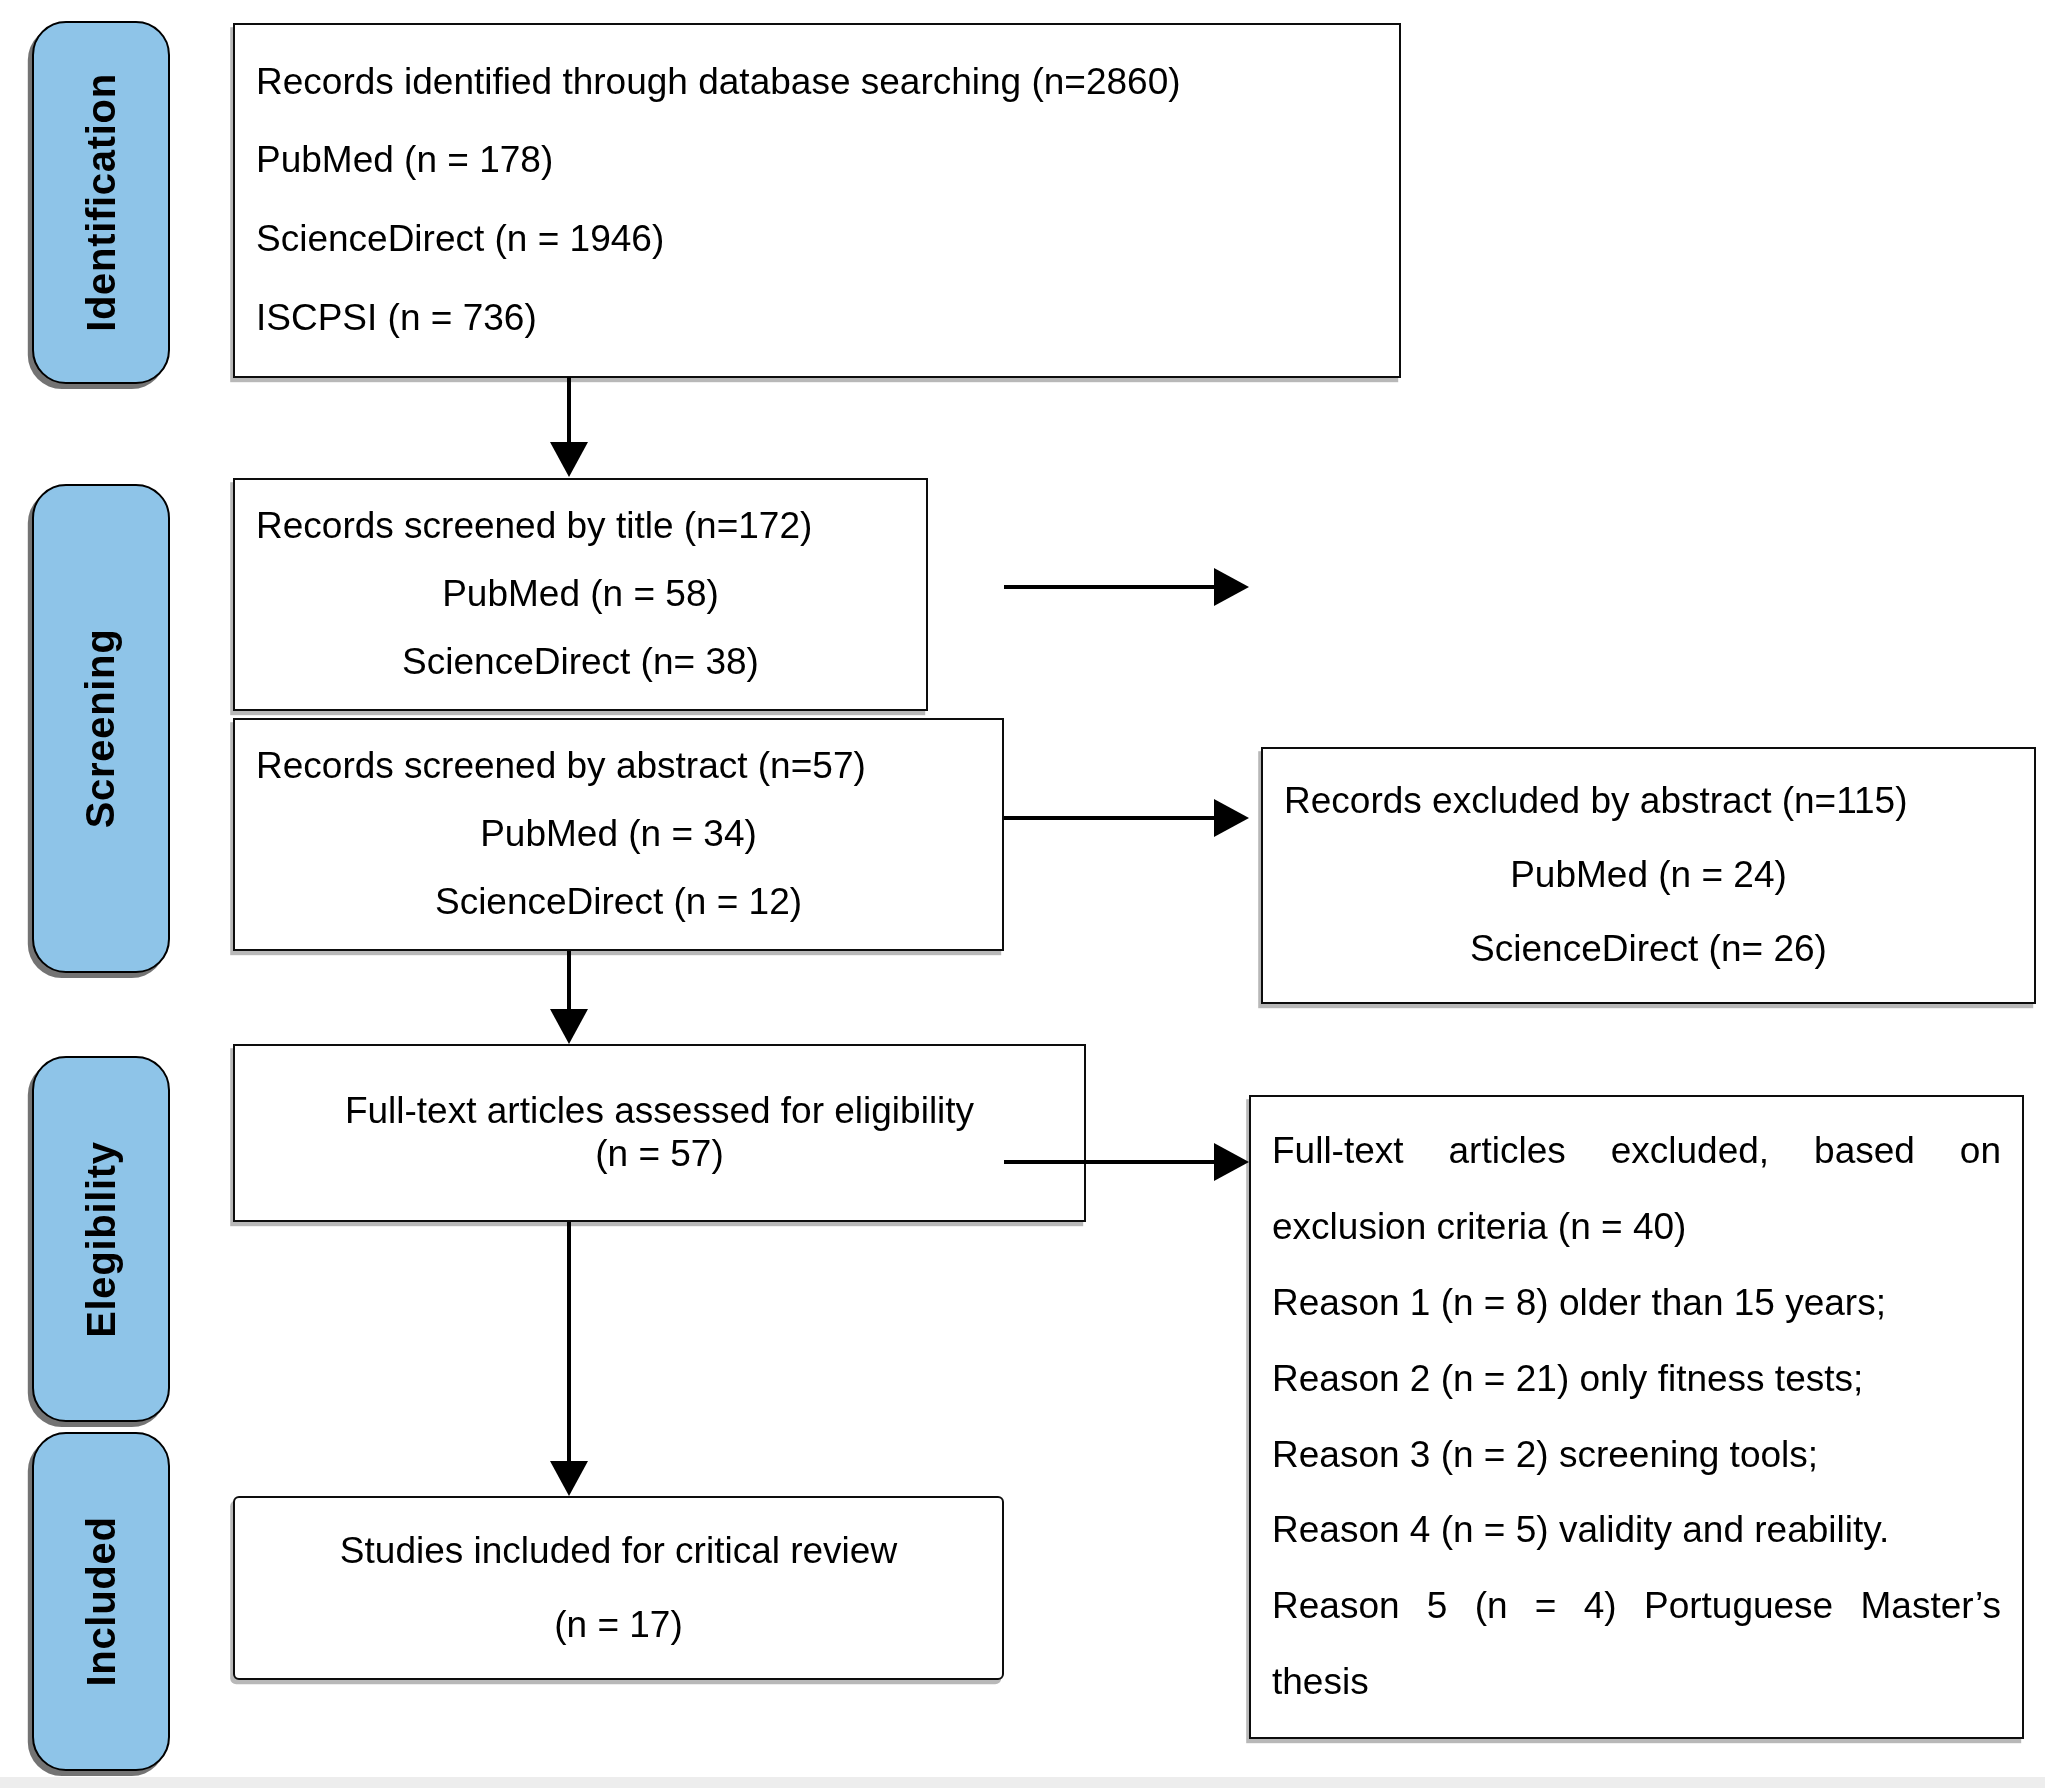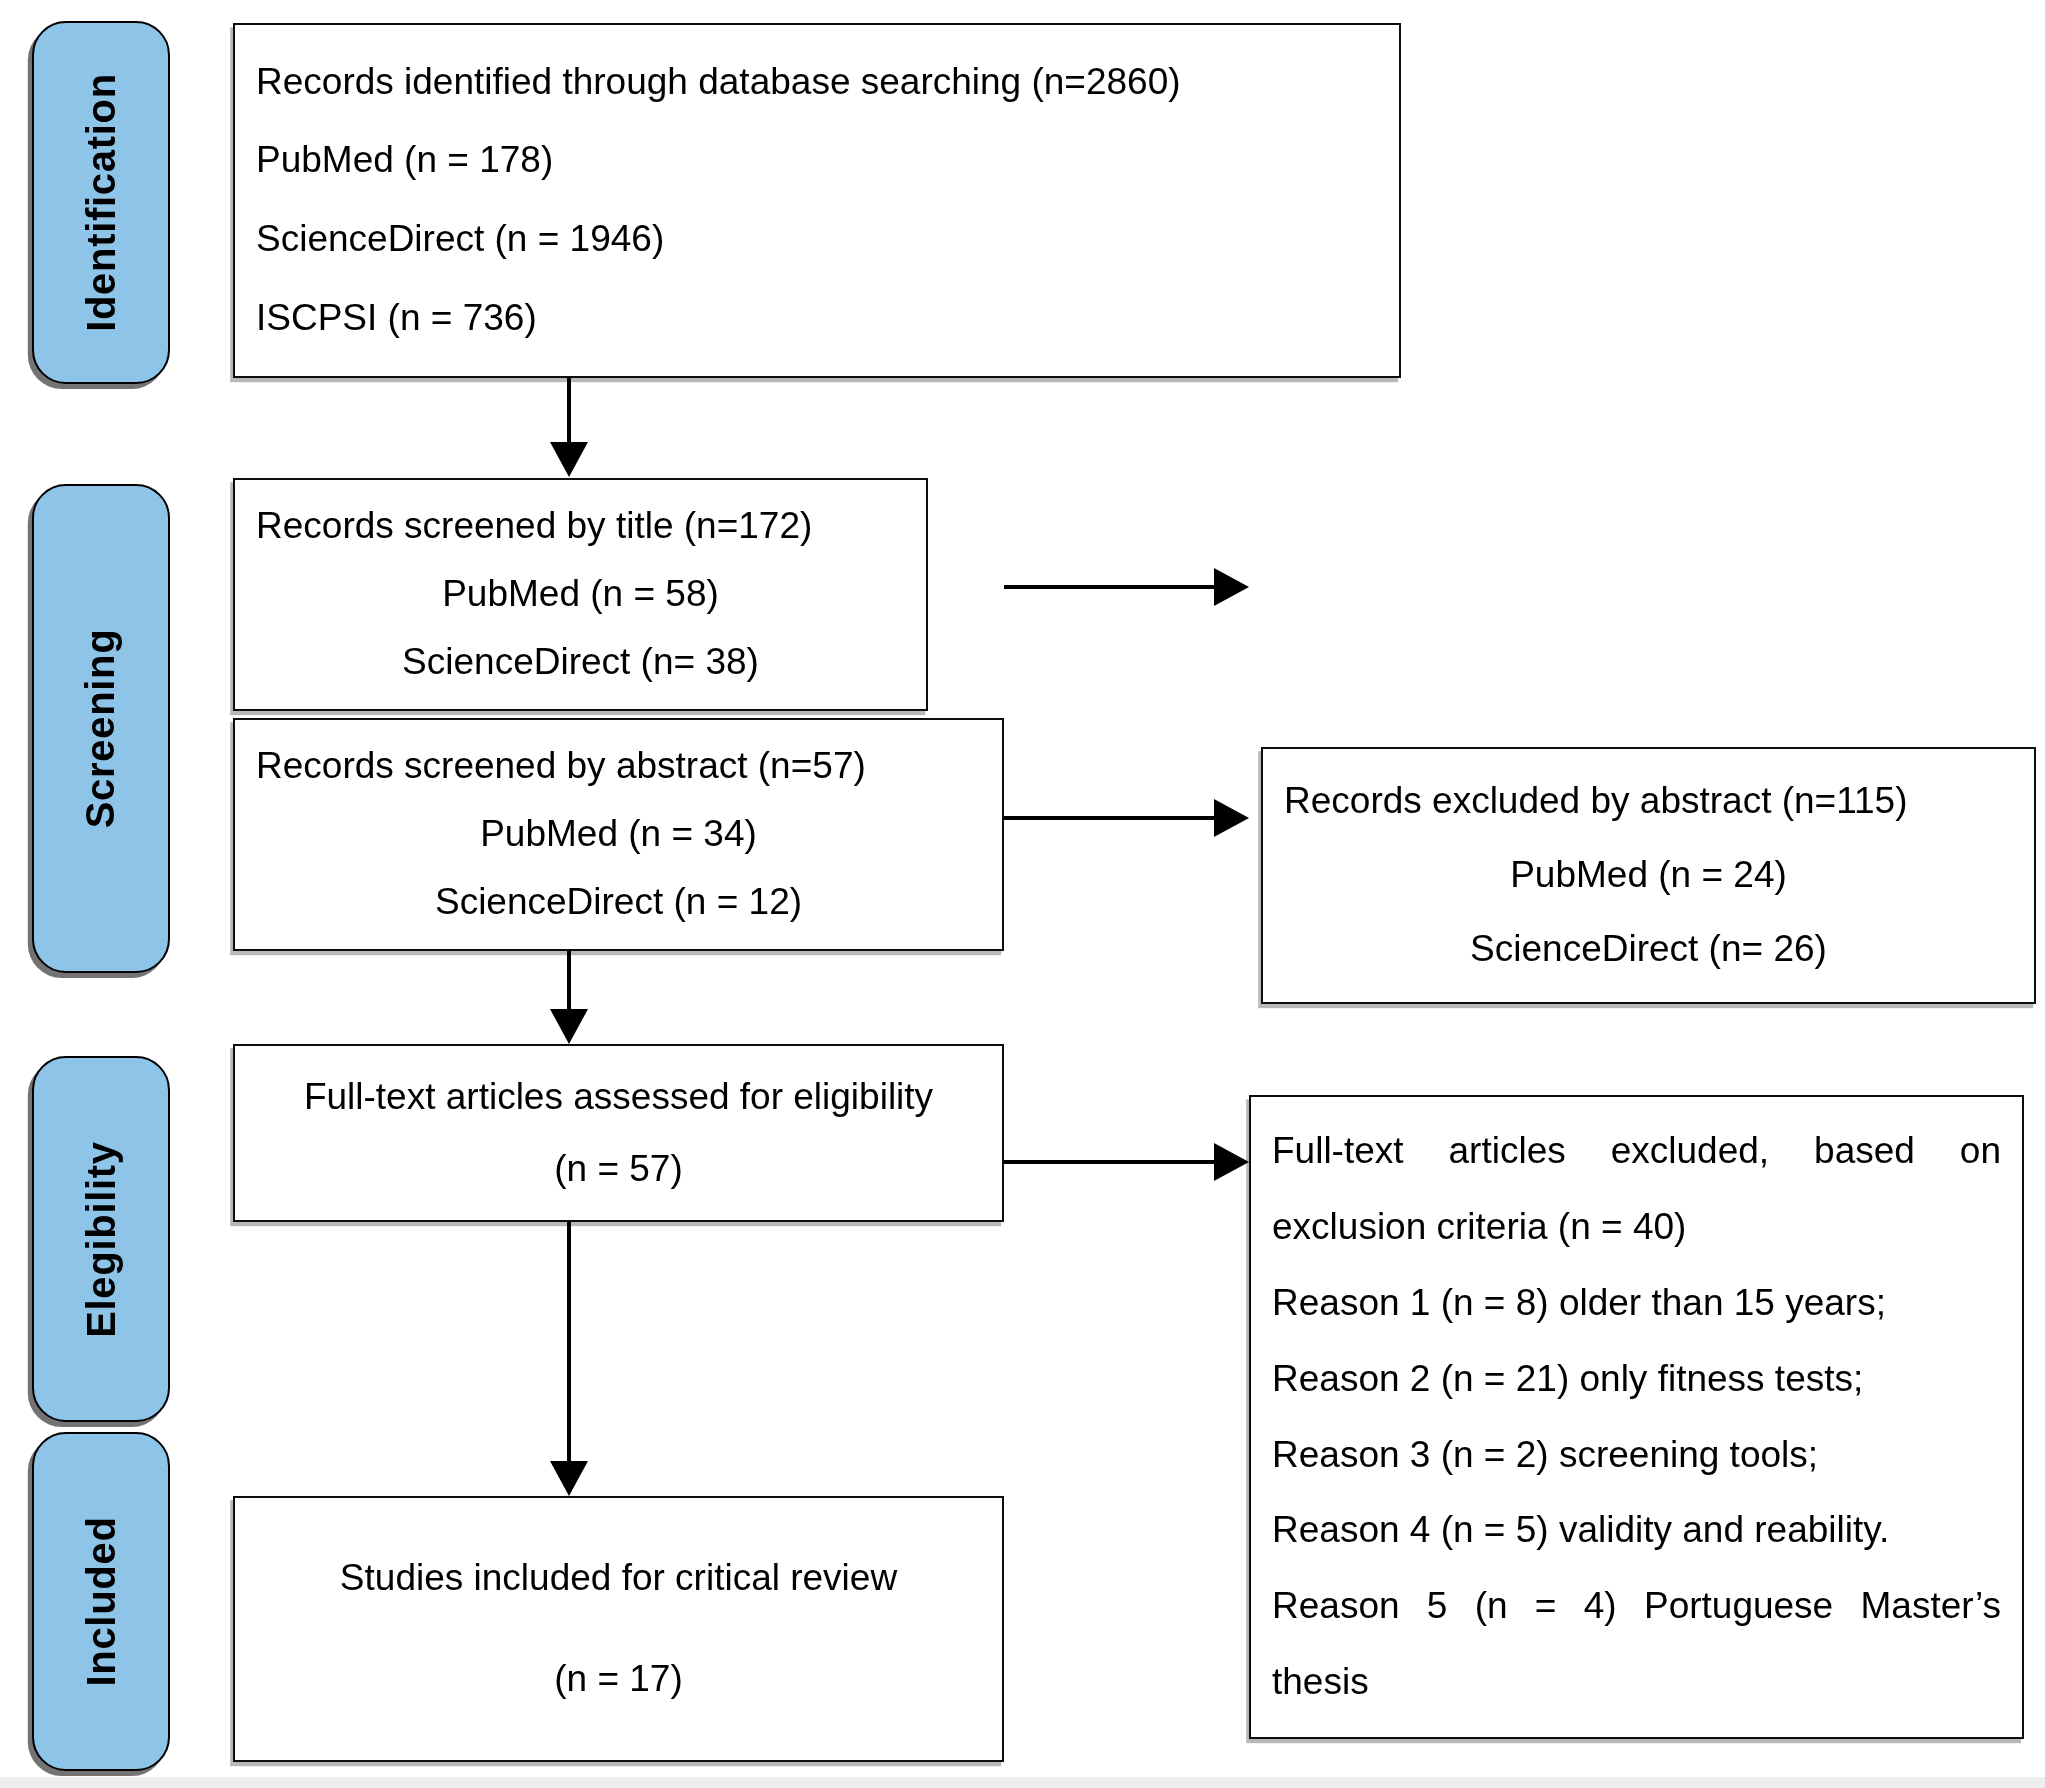--- a/index.html
+++ b/index.html
@@ -88,37 +88,37 @@
     <div class="ln center">ScienceDirect (n = 12)</div>
   </div>
 
 
   <div class="wbox" style="left:1249px;top:747px;width:775px;height:257px;margin-left:12px;">
     <div class="ln">Records excluded by abstract (n=115)</div>
     <div class="ln center">PubMed (n = 24)</div>
     <div class="ln center">ScienceDirect (n= 26)</div>
   </div>
 
-  <div class="wbox" style="left:233px;top:1044px;width:771px;height:178px;">
+  <div class="wbox" style="left:233px;top:1044px;width:853px;height:178px;justify-content:center;">
     <div class="ln center">Full-text articles assessed for eligibility</div>
     <div class="ln center">(n = 57)</div>
   </div>
 
   <div class="wbox" style="left:1249px;top:1095px;width:775px;height:644px;">
     <div class="ln just">Full-text articles excluded, based on</div>
     <div class="ln">exclusion criteria (n = 40)</div>
     <div class="ln">Reason 1 (n = 8) older than 15 years;</div>
     <div class="ln">Reason 2 (n = 21) only fitness tests;</div>
     <div class="ln">Reason 3 (n = 2) screening tools;</div>
     <div class="ln">Reason 4 (n = 5) validity and reability.</div>
     <div class="ln just">Reason 5 (n = 4) Portuguese Master’s</div>
     <div class="ln">thesis</div>
   </div>
 
-  <div class="wbox" style="left:233px;top:1496px;width:771px;height:266px;">
+  <div class="wbox" style="left:233px;top:1496px;width:771px;height:184px;border-radius:6px;">
     <div class="ln center">Studies included for critical review</div>
     <div class="ln center">(n = 17)</div>
   </div>
 
   <div>
     <div class="aline-v" style="left:567px;top:377px;height:68px;"></div>
     <div class="ahead-down" style="left:550px;top:442px;"></div>
   </div>
 
   <div>

